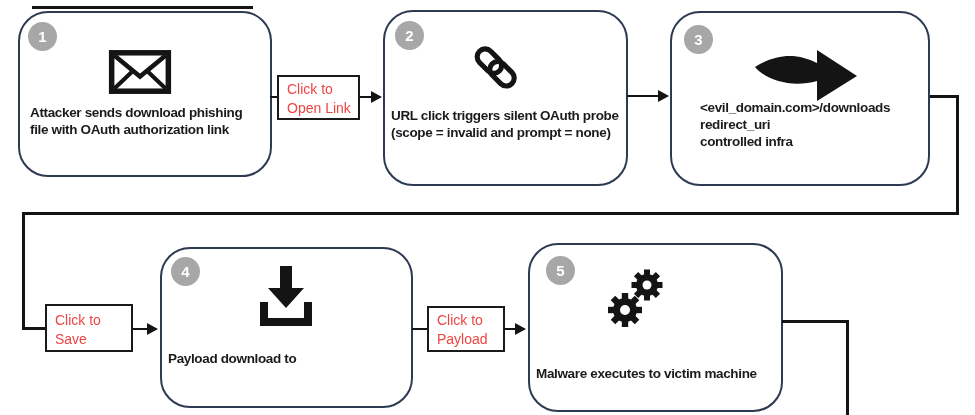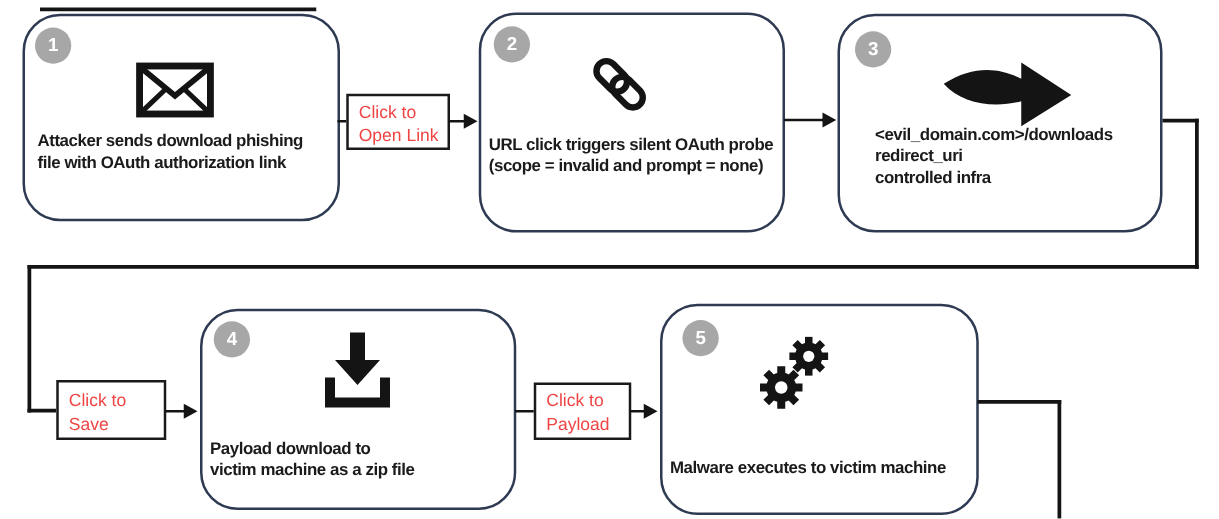--- a/index.html
+++ b/index.html
@@ -103,21 +103,20 @@
   <div class="ahead" style="left:147px;top:323px;"></div>
 
   <div class="box" style="left:160px;top:247px;width:253px;height:161px;"></div>
   <div class="badge" style="left:171px;top:257px;">4</div>
   <svg class="icon" style="left:259px;top:264px;" width="54" height="64" viewBox="0 0 54 64">
     <polygon points="21,2 33,2 33,24 45,24 27,44 9,24 21,24" fill="#141414"></polygon>
     <path d="M5,38 L5,58 L49,58 L49,38" fill="none" stroke="#141414" stroke-width="8"></path>
   </svg>
   <div class="box-text center" style="left:168px;top:338px;width:237px;margin-top:12px;">
     <div>Payload download to</div>
-    <div>victim machine as a zip file</div>
   </div>
 
   <div class="cline" style="left:412px;top:327.5px;width:16px;height:2.5px;"></div>
 
   <div class="lbl" style="left:427px;top:306px;width:78px;height:46px;">
     <div>Click to</div>
     <div>Payload</div>
   </div>
   <div class="cline" style="left:504px;top:327.5px;width:13px;height:2.5px;"></div>
   <div class="ahead" style="left:515px;top:323px;"></div>

